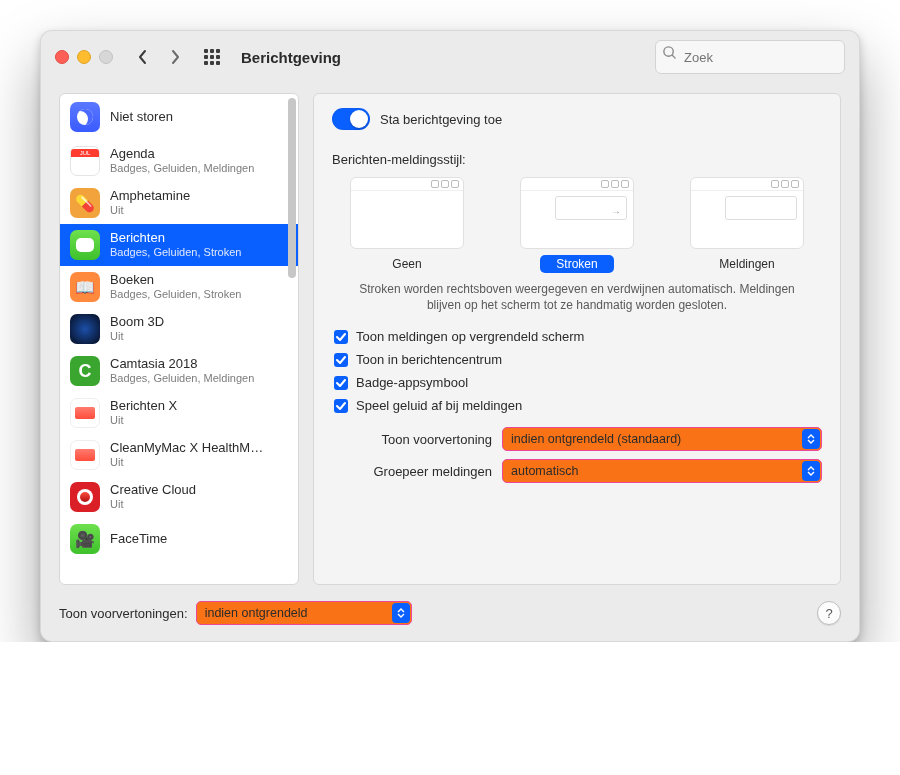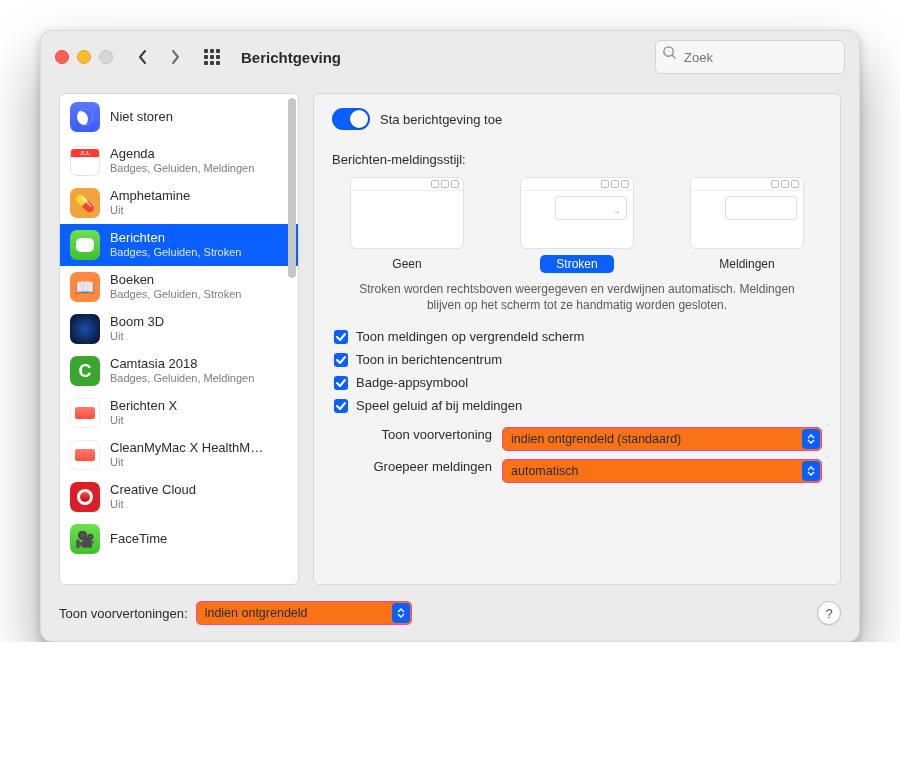--- a/index.html
+++ b/index.html
@@ -97,21 +97,21 @@
   .style-vis.banner .arrow{position:absolute;top:27px;right:12px;font-size:10px;color:#999;}
   .style-vis.alert .notif{position:absolute;top:18px;right:6px;width:70px;height:22px;border:1px solid #ddd;border-radius:3px;}
   .style-lbl{font-size:12px;padding:2px 16px;border-radius:5px;}
   .style-opt.selected .style-lbl{background:var(--accent);color:#fff;}
   .style-desc{font-size:12px;color:#5a5a5a;text-align:center;margin:4px 20px 16px 20px;line-height:1.35;}
   .checks{display:flex;flex-direction:column;gap:8px;margin-left:2px;}
   .chk{display:flex;align-items:center;gap:8px;}
   .chk .box{width:14px;height:14px;border-radius:3px;background:var(--accent);display:flex;align-items:center;justify-content:center;flex-shrink:0;}
   .chk .box svg{color:#fff;}
   .selects{margin-top:14px;display:flex;flex-direction:column;gap:8px;}
-  .sel-row{display:flex;gap:10px;}
+  .sel-row{display:flex;align-items:center;gap:10px;}
   .sel-row .lbl{width:160px;text-align:right;}
   .select{flex:1;height:22px;border:1px solid #ec4899;border-radius:5px;background:#f97316;position:relative;display:flex;align-items:center;padding:0 26px 0 8px;font-size:12.5px;}
   .select .arrows{position:absolute;right:1px;top:1px;bottom:1px;width:18px;border-radius:4px;background:var(--accent);display:flex;flex-direction:column;align-items:center;justify-content:center;color:#fff;}
   .select .arrows svg{display:block;}
   
   .footer{display:flex;align-items:center;gap:8px;margin-top:16px;font-size:13px;}
   .footer .spacer{flex:1;}
   .help{width:22px;height:22px;border-radius:50%;border:1px solid #bdbdbd;background:#fcfcfc;display:flex;align-items:center;justify-content:center;font-size:13px;color:#5a5a5a;box-shadow:0 1px 1px rgba(0,0,0,.08);}
   .footer .select{flex:0 0 180px;}
 </style>

